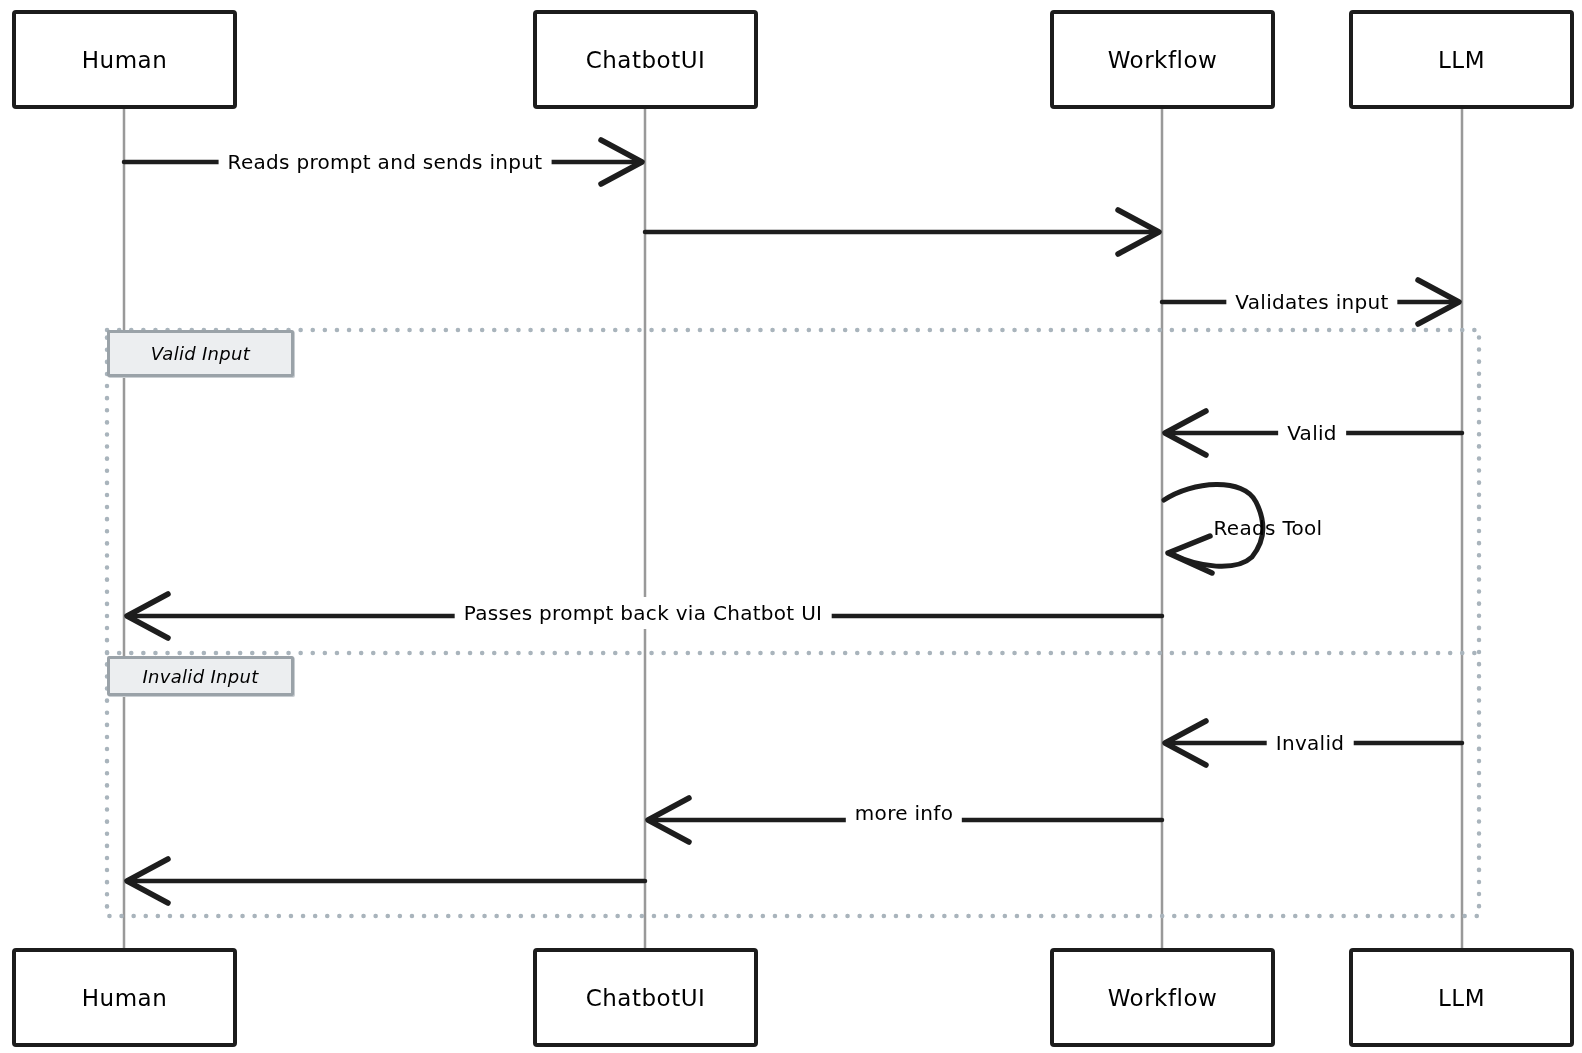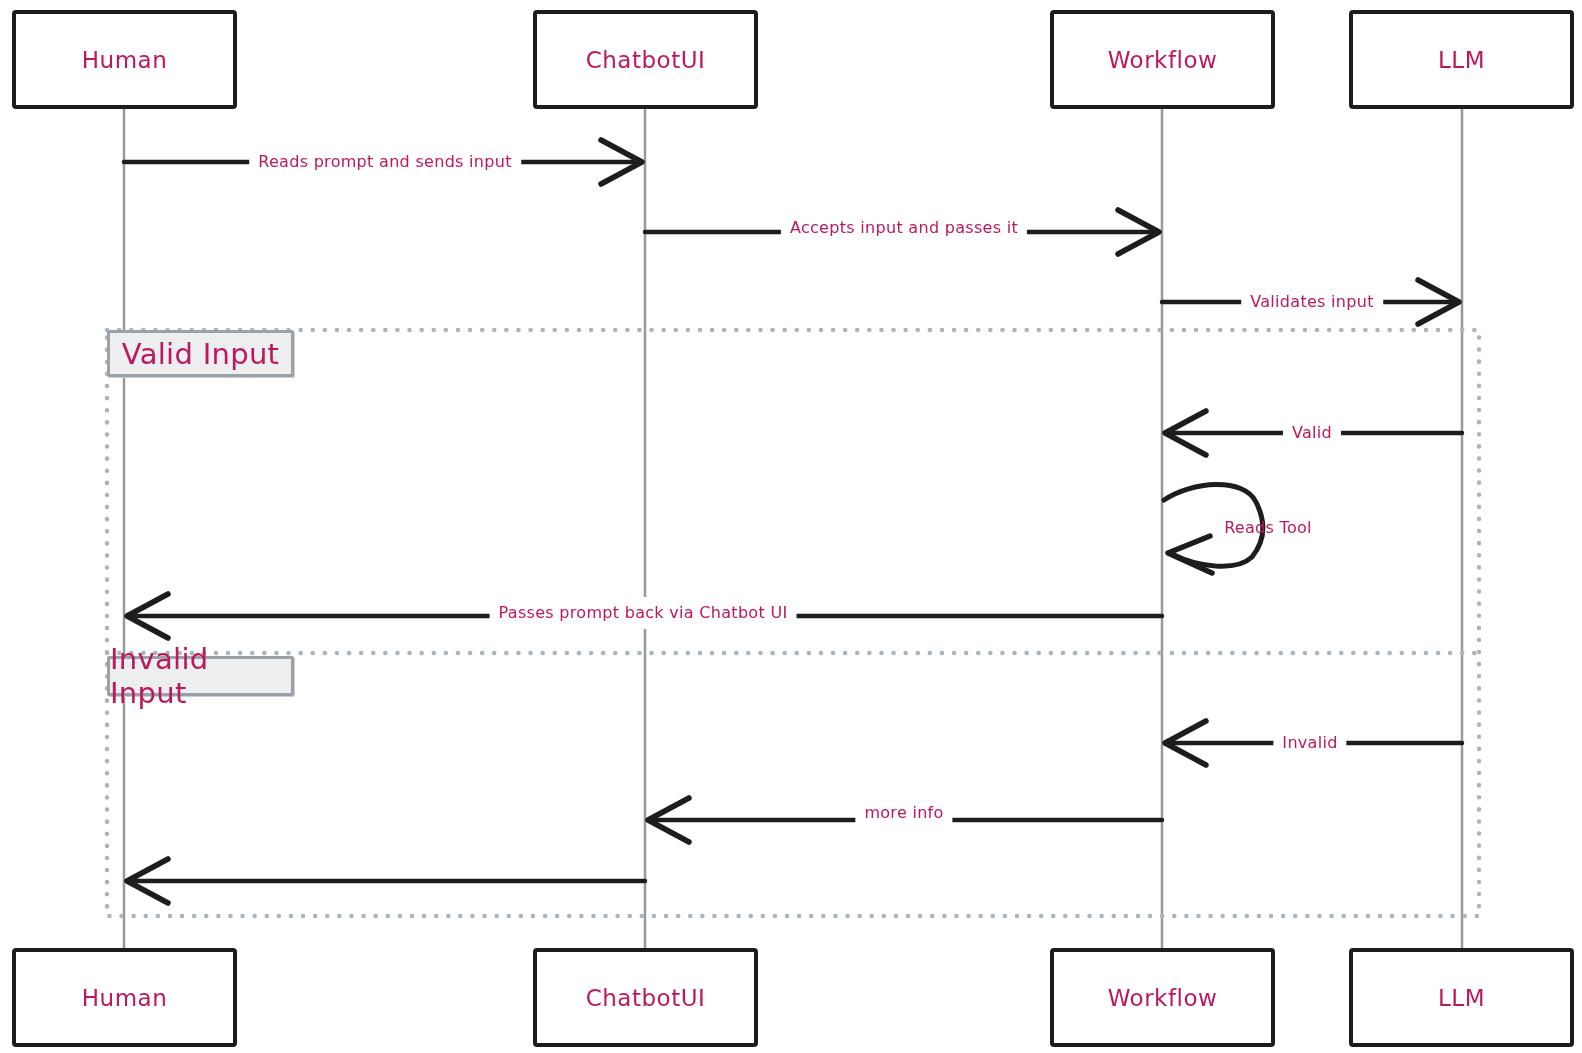--- a/index.html
+++ b/index.html
@@ -1,41 +1,42 @@
 <!DOCTYPE html>
 <html><head>
 <meta charset="utf-8">
 <style>
   html,body { margin:0; padding:0; background:#ffffff; }
   .stage {
     position:relative; width:1582px; height:1053px; background:#ffffff;
-    font-family:"DejaVu Sans", sans-serif; color:#be185d; overflow:hidden;
+    font-family:"DejaVu Sans", sans-serif; color:#000000; overflow:hidden;
   }
   svg.overlay { position:absolute; left:0; top:0; }
   .actor-box {
     position:absolute; width:225px; height:99px; box-sizing:border-box;
     border:4px solid #1c1c1c; border-radius:4px; background:#ffffff;
     display:flex; align-items:center; justify-content:center;
     font-size:23px; letter-spacing:0.5px;
   }
   .actor-box.top    { top:10px; }
   .actor-box.bottom { top:948px; }
   .msg {
     position:absolute; transform:translate(-50%,-50%);
-    background:#ffffff; padding:1px 9px; font-size:16px; line-height:30px;
+    background:#ffffff; padding:1px 9px; font-size:20px; line-height:30px;
     text-align:right; white-space:nowrap; letter-spacing:0.3px;
   }
   .msg.nobg { background:transparent; padding:0; }
   .msg span { display:block; }
   .frame-label {
     position:absolute; box-sizing:border-box;
     background:#eceef0; border:3px solid #9aa2a8; border-radius:2px;
     display:flex; align-items:center; justify-content:center;
-    font-size:29px; letter-spacing:0.3px;
+    font-size:18px; letter-spacing:0.3px;
     box-shadow:1px 1px 0 #c9ced2;
+    font-style:italic;
   }
 </style>
 </head>
 <body>
 
 <div class="stage">
 
   <svg class="overlay" width="1582" height="1053" viewBox="0 0 1582 1053">
 
     <g stroke="#999999" stroke-width="2.5">
@@ -130,21 +131,20 @@
   </div>
   <div class="frame-label" style="left:107px; top:656px; width:187px; height:40px">
     <span>Invalid Input</span>
   </div>
 
   <div class="msg" style="left:385px; top:162px">
     <span>Reads prompt and sends input</span>
   </div>
 
   <div class="msg" style="left:904px; top:228px">
-    <span>Accepts input and passes it</span>
   </div>
 
   <div class="msg" style="left:1312px; top:302px">
     <span>Validates input</span>
   </div>
 
   <div class="msg" style="left:1312px; top:433px">
     <span>Valid</span>
   </div>
 

